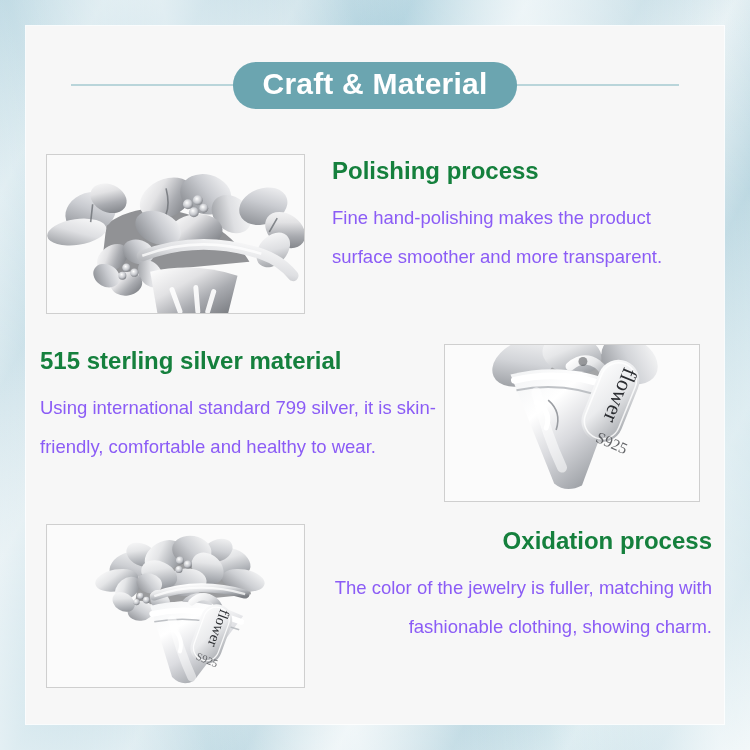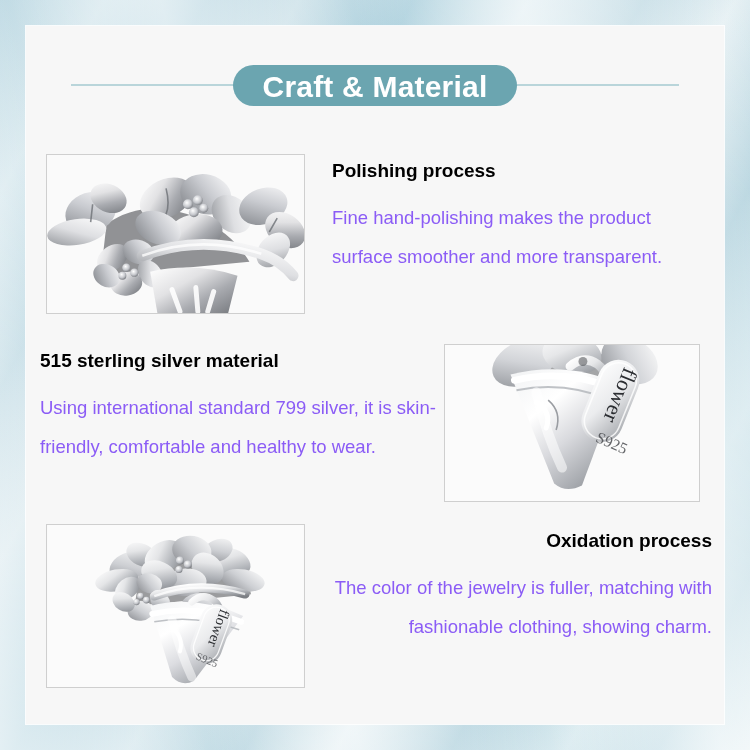--- a/index.html
+++ b/index.html
@@ -56,21 +56,21 @@
     flex:0 0 auto;
   }
   #rule-left  { width:176px; margin-right:-14px; }
   #rule-right { width:176px; margin-left:-14px; }
 
   #title-pill {
     position:relative;
     background:#6ba5b0;
     color:#ffffff;
     border-radius:23px;
-    padding:6px 30px 3px 30px;
+    padding:6px 30px 9px 30px;
     font-size:30px;
     font-weight:bold;
     letter-spacing:.2px;
     line-height:32px;
     white-space:nowrap;
     z-index:3;
   }
 
   .photo-frame {
     position:absolute;
@@ -78,23 +78,23 @@
     border:1px solid #cfcfcf;
     overflow:hidden;
   }
   .photo-inner {
     position:absolute; inset:0;
     background:#fafafa;
   }
 
   .copy { position:absolute; }
   .sec-title {
-    font-size:19px;
+    font-size:24px;
     font-weight:bold;
-    color:#000000;
+    color:#15803d;
     line-height:30px;
     white-space:nowrap;
   }
   .sec-body {
     font-size:18.5px;
     color:#8b5cf6;
     line-height:39px;
     margin-top:12px;
   }
 

